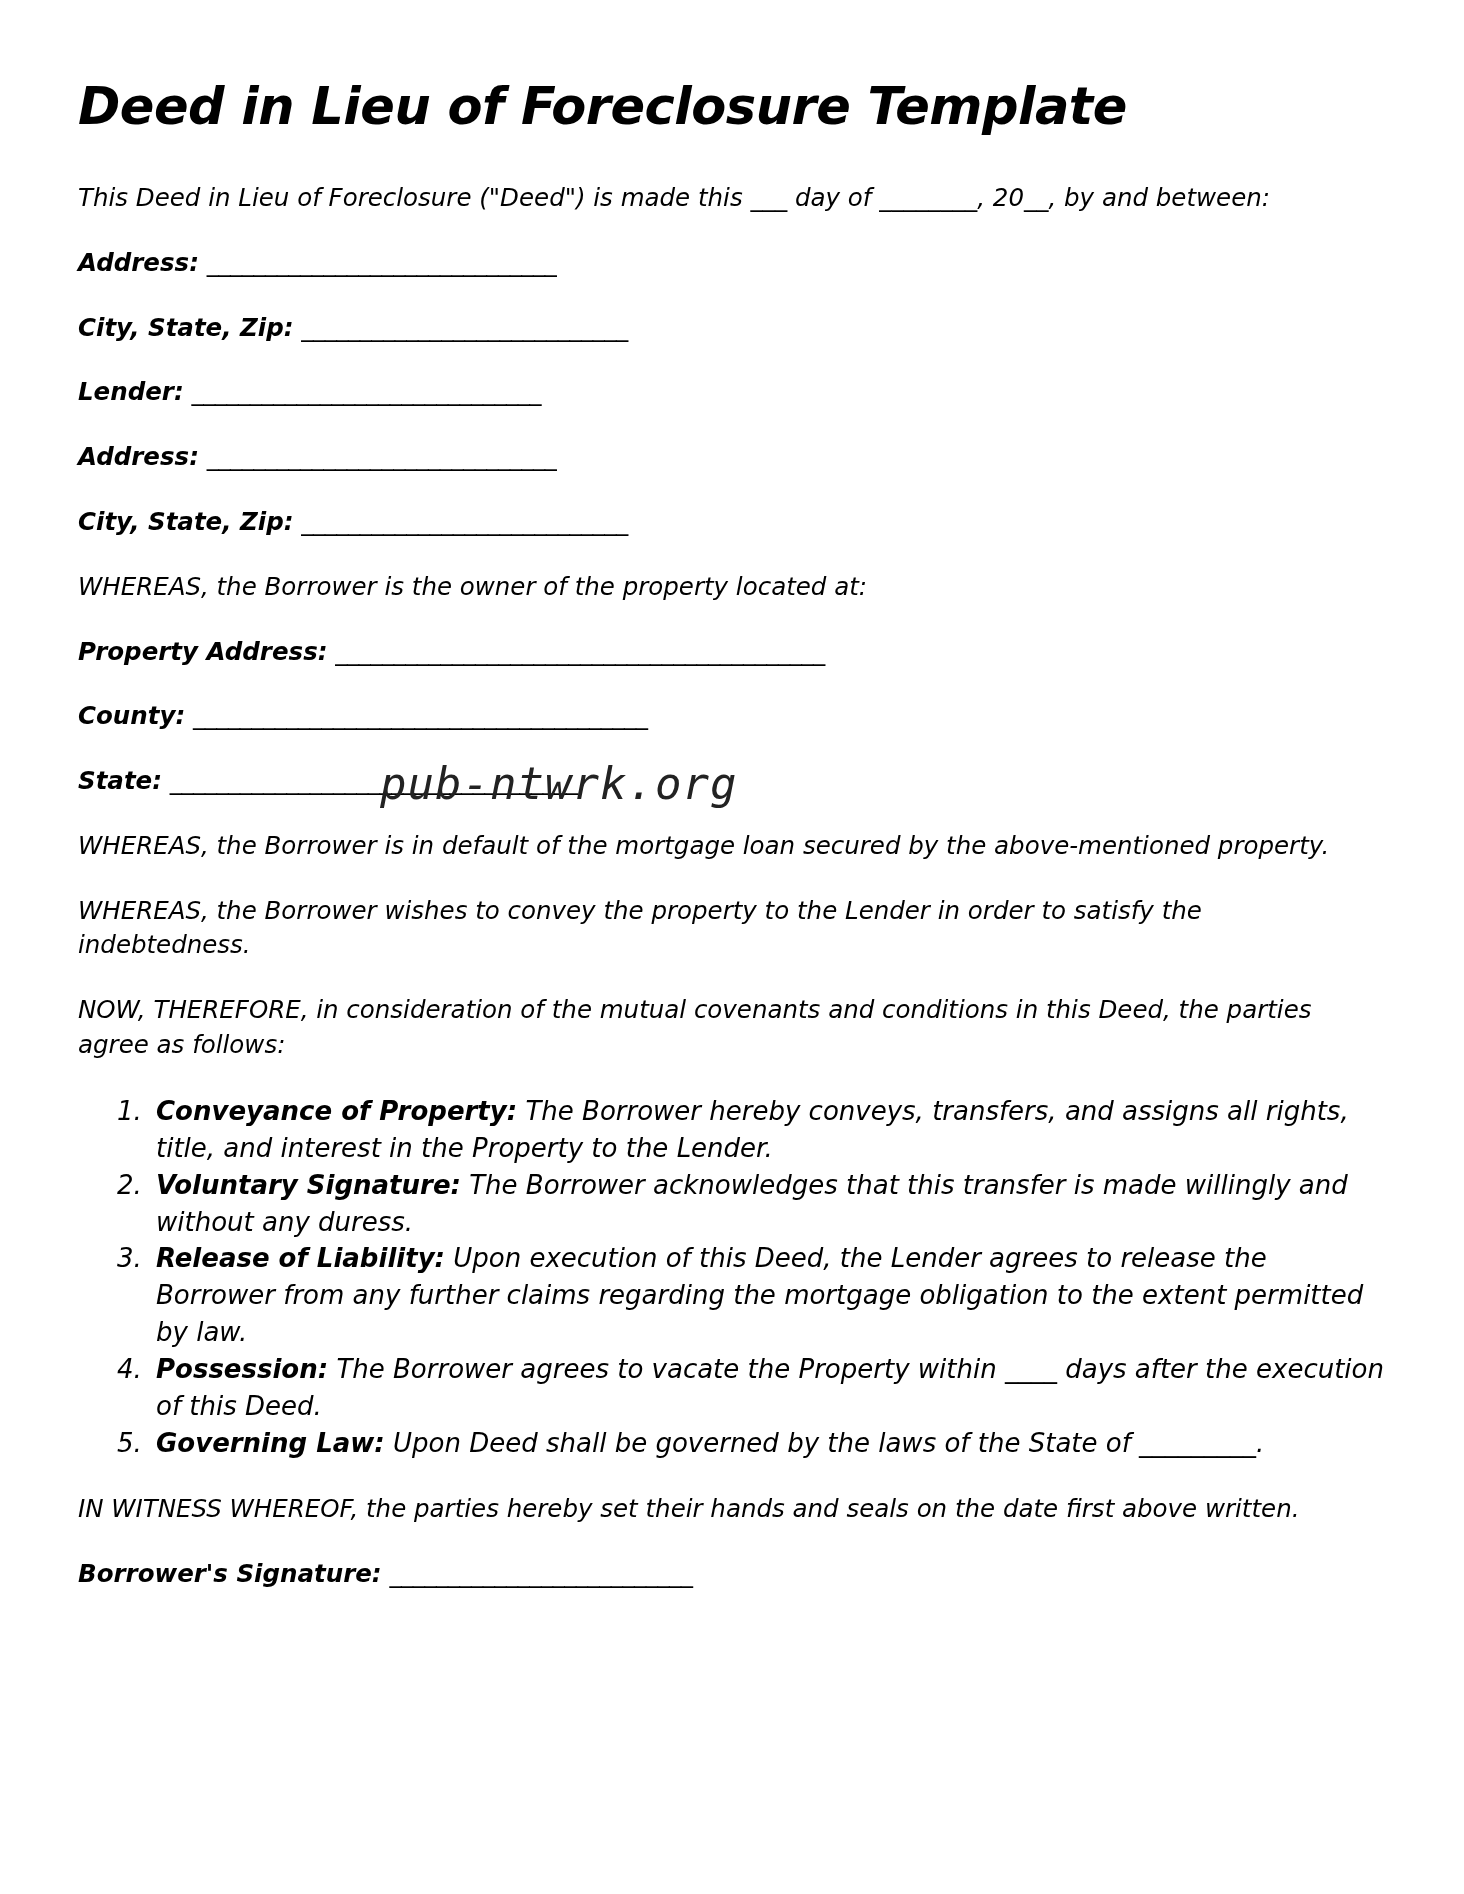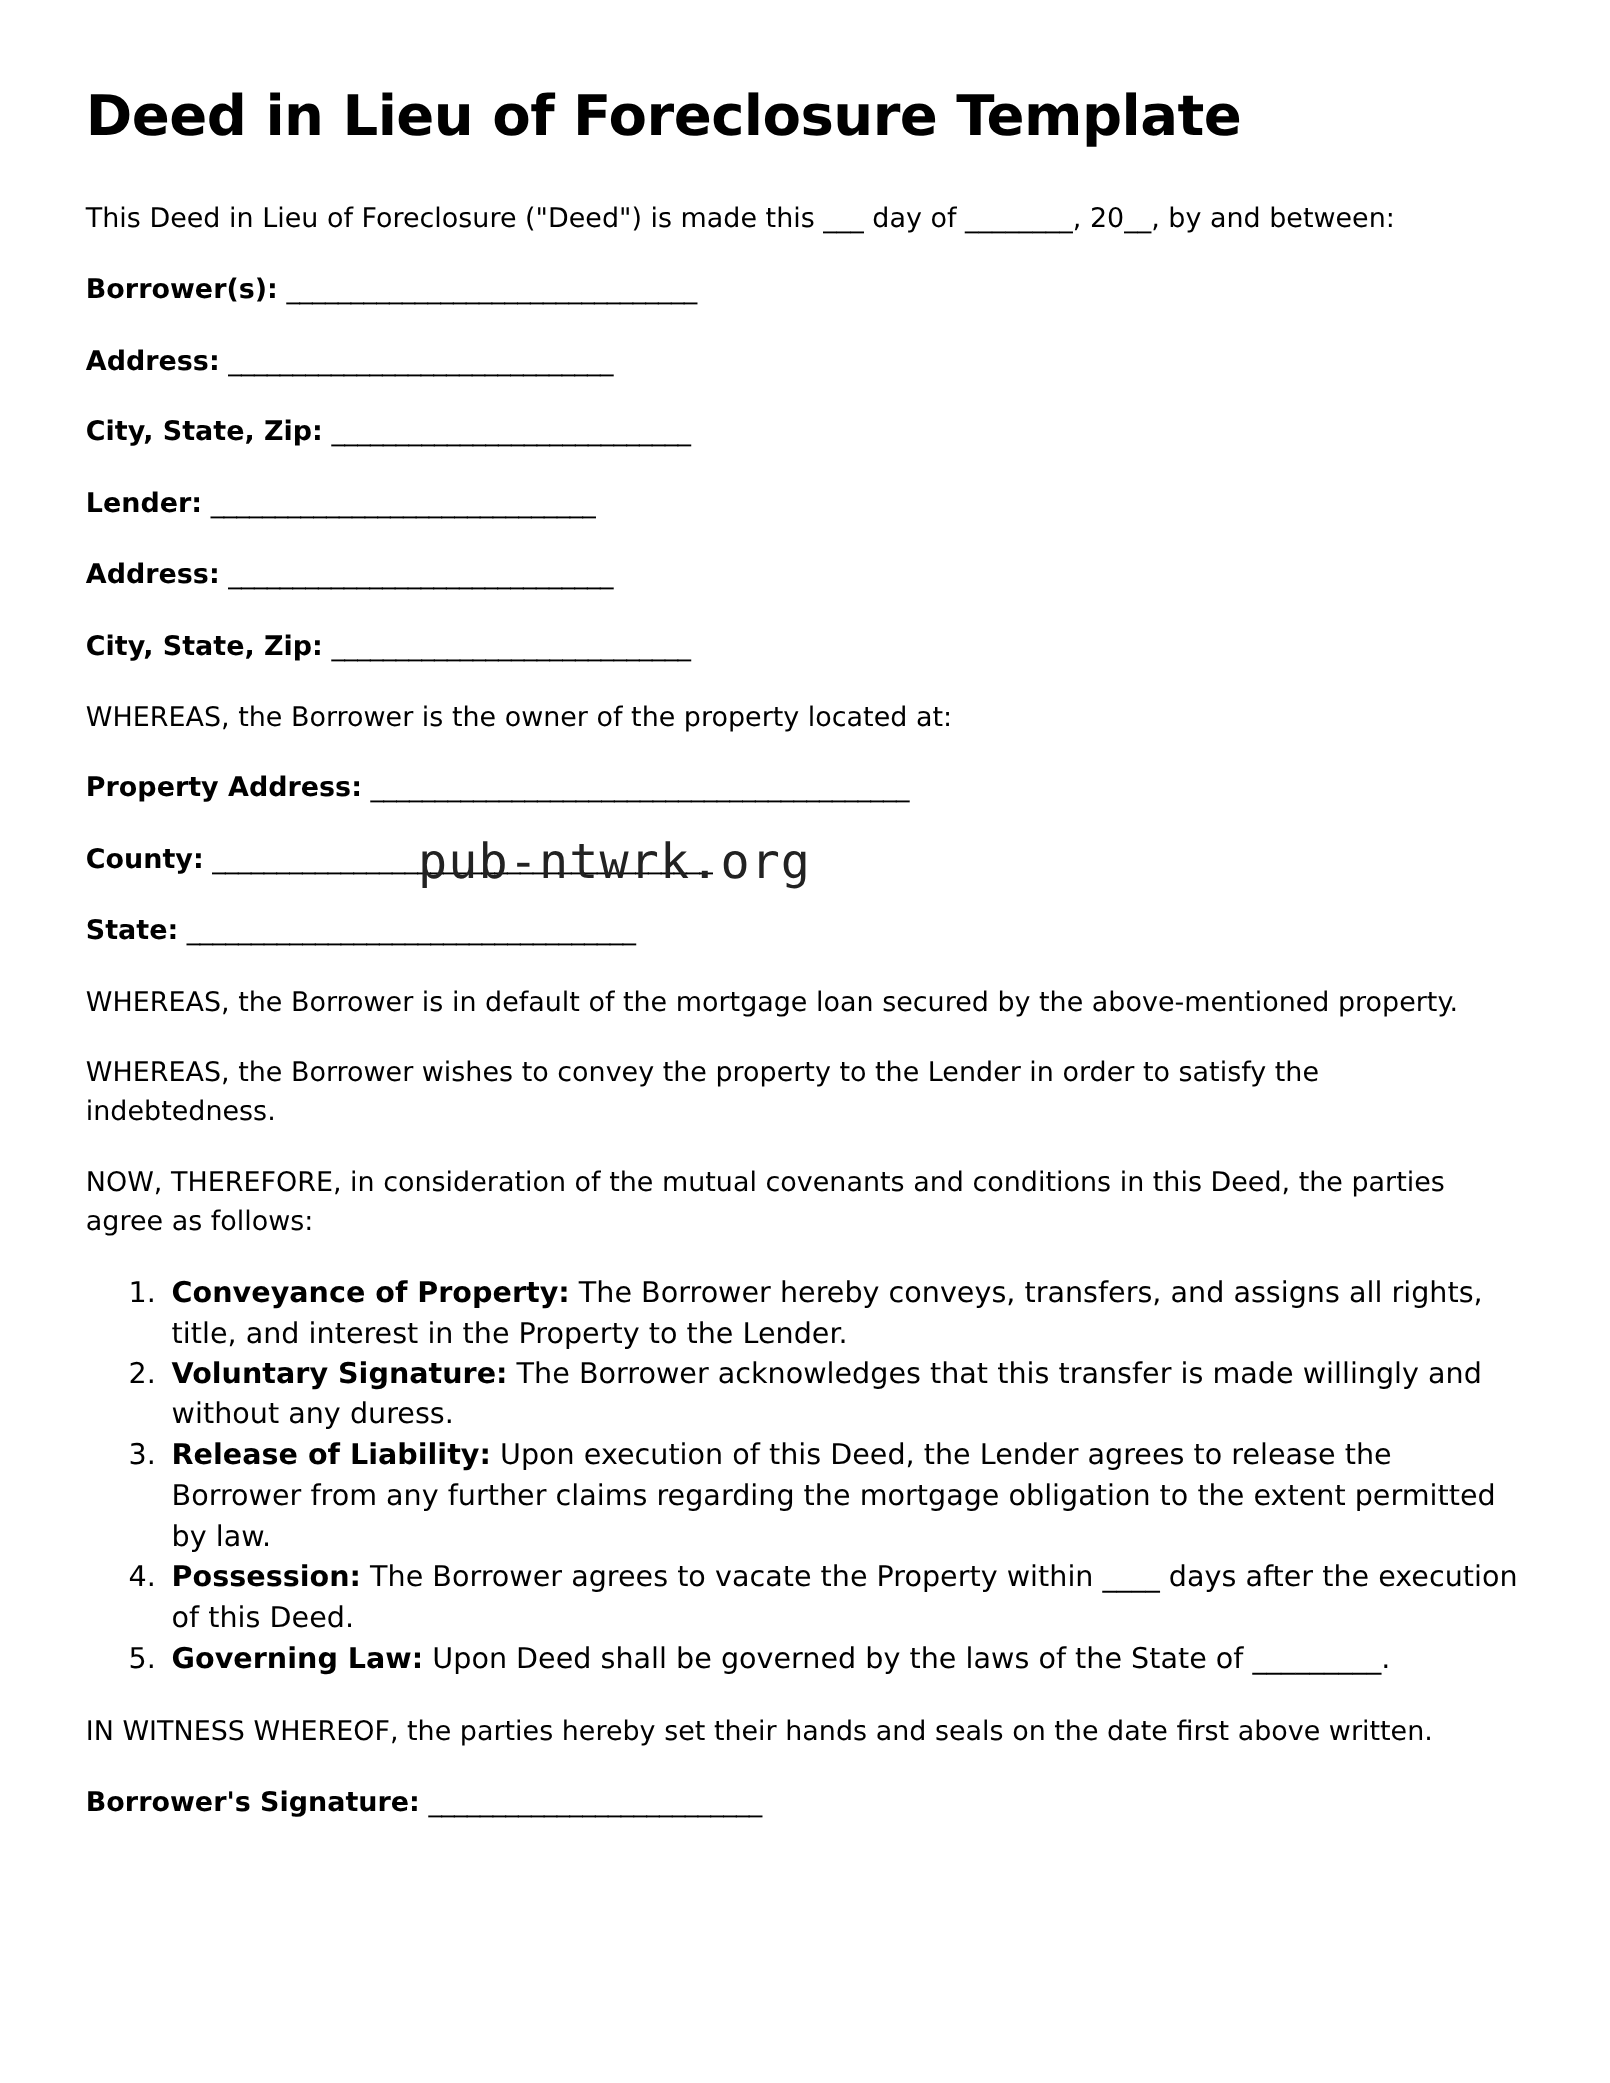--- a/index.html
+++ b/index.html
@@ -16,20 +16,21 @@
     position: relative;
   }
 
   .page {
     position: relative;
     width: 1464px;
     height: 1726px;
     box-sizing: border-box;
     padding: 78px 74px 0 78px;
     background: #ffffff;
+    font-style: italic;
   }
 
   .doc-title {
     font-size: 51px;
     font-weight: bold;
     line-height: 1.12;
     letter-spacing: -0.5px;
     margin: 0 0 46px 0;
     color: #000;
     white-space: nowrap;
@@ -88,24 +89,20 @@
 </style>
 </head>
 <body>
 
 <div class="page">
 
   <h1 class="doc-title">Deed in Lieu of Foreclosure Template</h1>
 
   <p class="para">This Deed in Lieu of Foreclosure ("Deed") is made this ___ day of ________, 20__, by and between:</p>
 
-  <div class="field-line">
-    <span class="lbl">Borrower(s):</span>
-    <span class="blank">________________________________</span>
-  </div>
 
   <div class="field-line">
     <span class="lbl">Address:</span>
     <span class="blank">______________________________</span>
   </div>
 
   <div class="field-line">
     <span class="lbl">City, State, Zip:</span>
     <span class="blank">____________________________</span>
   </div>

